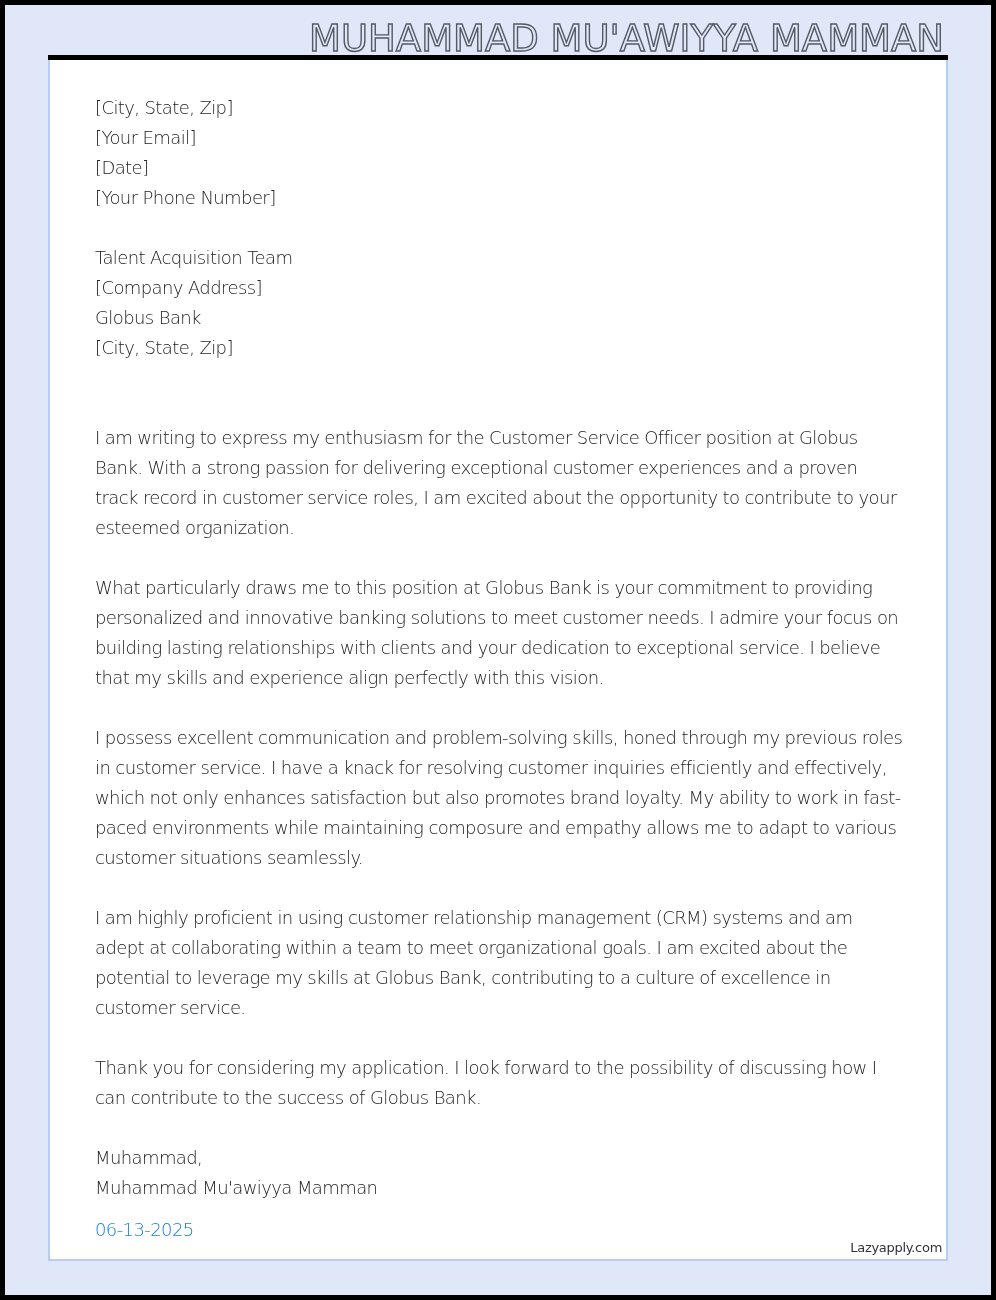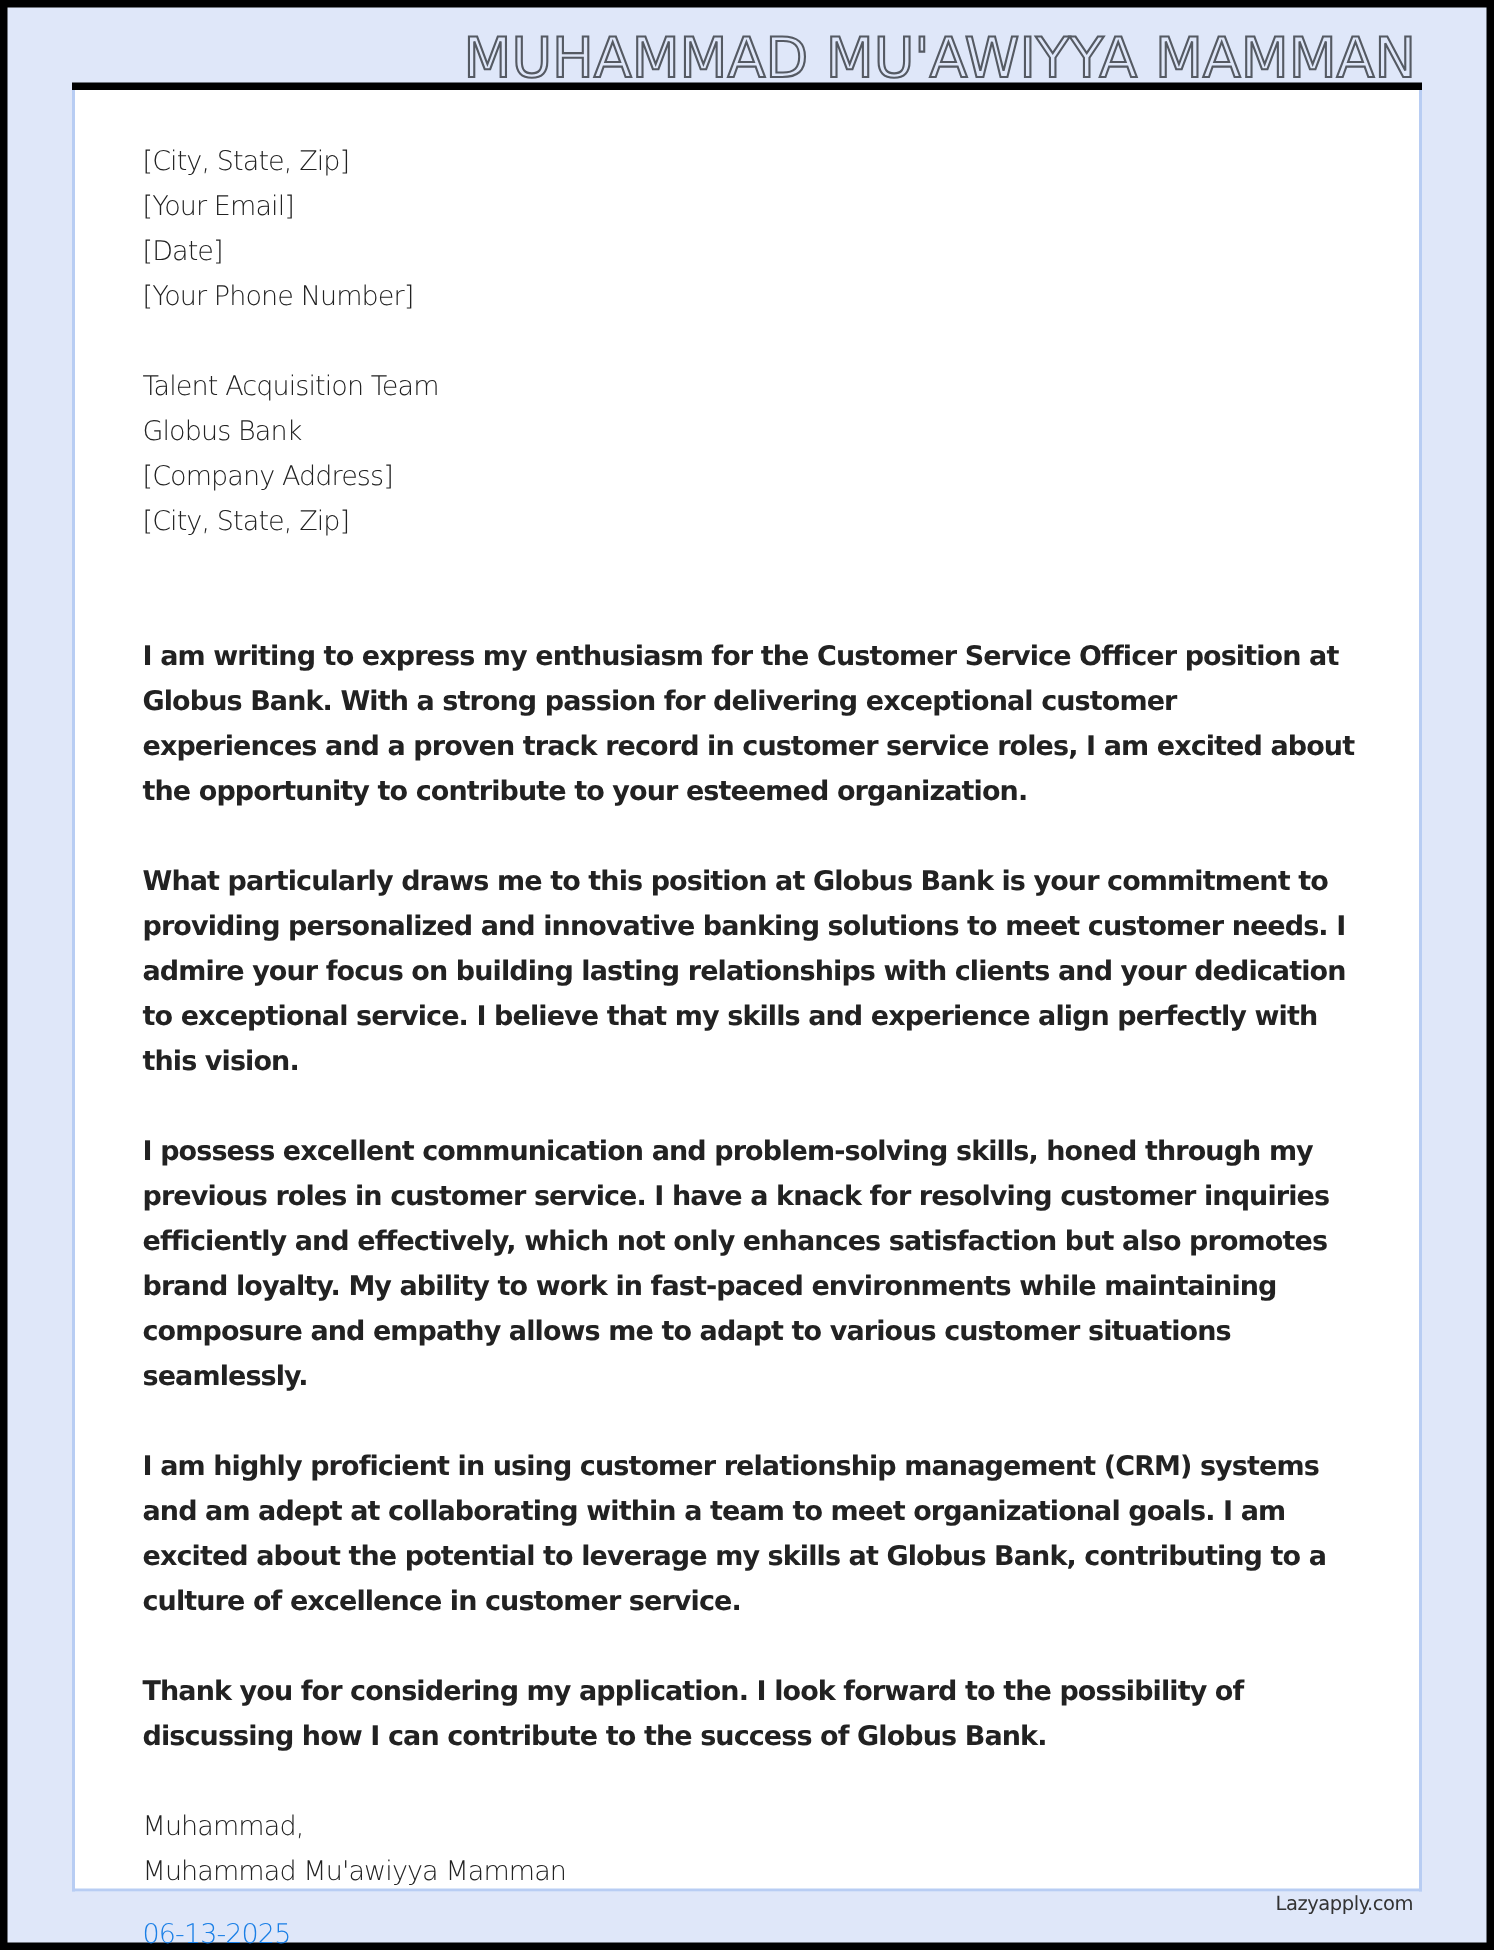--- a/index.html
+++ b/index.html
@@ -41,30 +41,29 @@
     font-family: "DejaVu Sans", sans-serif;
     font-size: 18px;
     line-height: 30px;
     color: #222;
     font-weight: 300;
     letter-spacing: -0.6px;
   }
   .content .line { display: block; white-space: nowrap; }
   .content .blank { display: block; height: 30px; }
   .content p { margin: 0; }
-  .para { display: block; font-weight: bold; }
+  .para { display: block; }
   .date {
     color: #1a7fe6;
   }
   .footer-brand {
     position: absolute; right: 54px; top: 1240px;
     font-family: "DejaVu Sans", sans-serif;
     font-size: 13px; color: #333;
     letter-spacing: -0.3px;
-    margin-top: 22px;
   }
 </style>
 </head>
 <body>
 
 <div class="frame">
   <div class="title">MUHAMMAD MU'AWIYYA MAMMAN</div>
   <div class="rule"></div>
   <div class="page"></div>
 </div>
@@ -72,22 +71,22 @@
 <div class="content">
   <div>
     <span class="line">[City, State, Zip]</span>
     <span class="line">[Your Email]</span>
     <span class="line">[Date]</span>
     <span class="line">[Your Phone Number]</span>
   </div>
   <span class="blank"></span>
   <div>
     <span class="line">Talent Acquisition Team</span>
+    <span class="line">[Company Address]</span>
     <span class="line">Globus Bank</span>
-    <span class="line">[Company Address]</span>
     <span class="line">[City, State, Zip]</span>
   </div>
   <span class="blank"></span>
   <span class="blank"></span>
   <p class="para">I am writing to express my enthusiasm for the Customer Service Officer position at Globus Bank. With a strong passion for delivering exceptional customer experiences and a proven track record in customer service roles, I am excited about the opportunity to contribute to your esteemed organization.</p>
   <span class="blank"></span>
   <p class="para">What particularly draws me to this position at Globus Bank is your commitment to providing personalized and innovative banking solutions to meet customer needs. I admire your focus on building lasting relationships with clients and your dedication to exceptional service. I believe that my skills and experience align perfectly with this vision.</p>
   <span class="blank"></span>
   <p class="para">I possess excellent communication and problem-solving skills, honed through my previous roles in customer service. I have a knack for resolving customer inquiries efficiently and effectively, which not only enhances satisfaction but also promotes brand loyalty. My ability to work in fast-paced environments while maintaining composure and empathy allows me to adapt to various customer situations seamlessly.</p>
   <span class="blank"></span>

